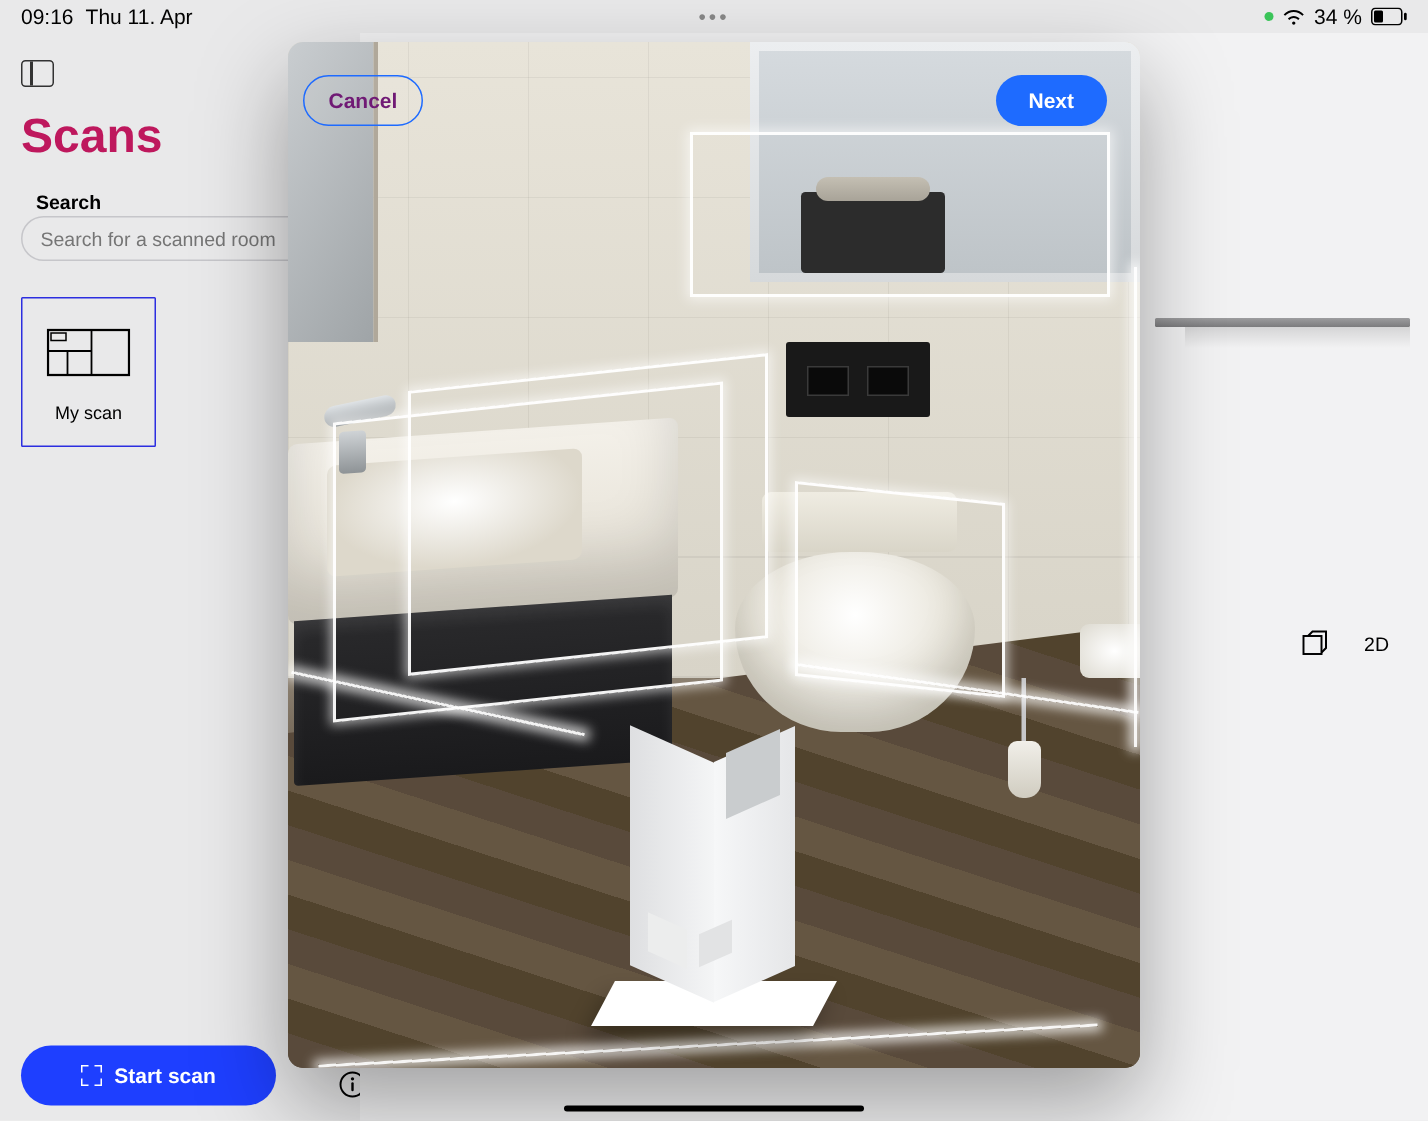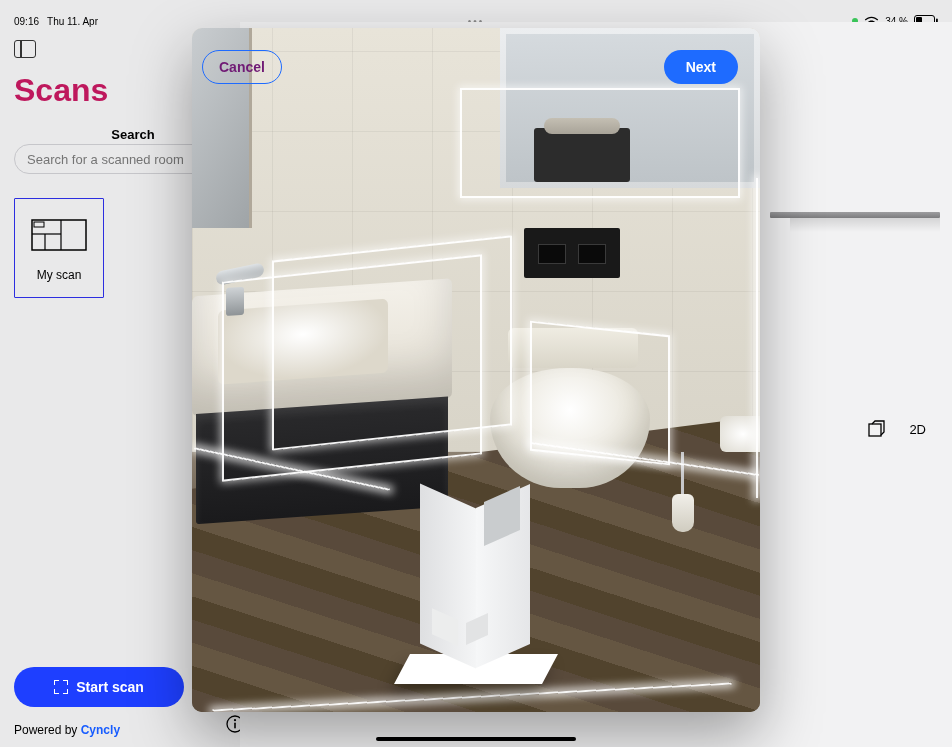--- a/index.html
+++ b/index.html
@@ -1,32 +1,32 @@
 <!DOCTYPE html>
 <html><head>
 <meta charset="utf-8">
 <style>
   * { box-sizing: border-box; margin: 0; padding: 0; }
   html, body { width: 952px; height: 747px; font-family: -apple-system, Helvetica, Arial, sans-serif; background:#e9e9ea; overflow:hidden; }
 
   
-  .statusbar { position:absolute; top:10px; left:0; right:0; height:22px; display:flex; align-items:center; padding:0 14px; font-size:10px; color:#000;text-align:center; }
+  .statusbar { position:absolute; top:0; left:0; right:0; height:22px; display:flex; align-items:center; padding:0 14px; font-size:14px; color:#000;text-align:center; }
   .status-left { display:flex; gap:8px; }
   .status-center { position:absolute; left:50%; transform:translateX(-50%); letter-spacing:2px; color:#888; }
   .status-right { position:absolute; right:14px; display:flex; align-items:center; gap:6px; }
   .dot-green { width:6px; height:6px; background:#3ac459; border-radius:50%; display:inline-block; }
   .wifi-icon svg, .batt-icon svg { display:block; }
   .batt-icon { display:flex; align-items:center; }
 
   
   .sidebar { position:absolute; top:22px; left:0; width:240px; bottom:0; padding:18px 14px 10px 14px; display:flex; flex-direction:column; }
   .panel-icon { width:22px; height:18px; border:1.5px solid #333; border-radius:3px; position:relative; margin-bottom:14px; }
   .panel-icon::before { content:""; position:absolute; left:5px; top:0; bottom:0; width:1.5px; background:#333; }
   .page-title { font-size:32px; font-weight:800; color:#be185d; margin-bottom:18px; }
-  .search-label { font-size:13px; font-weight:700; margin-bottom:2px; margin-left:26px;text-align:center; }
+  .search-label { font-size:13px; font-weight:700; margin-bottom:2px; margin-left:10px; }
   .search-box { width:100%; height:30px; border:1px solid #c6c6ca; border-radius:15px; padding:0 12px; font-size:13px; color:#0f172a; background:transparent; outline:none; }
   .scan-card { margin-top:24px; width:90px; height:100px; border:1.5px solid #2c2ee0; border-radius:1px; display:flex; flex-direction:column; align-items:center; justify-content:center; gap:14px; cursor:pointer; }
   .scan-thumb { width:56px; height:40px; display:block; }
   .scan-card-label { font-size:12px; }
   .sidebar-spacer { flex:1; }
   .start-btn { width:170px; height:40px; background:#1e3fff; border:none; border-radius:20px; color:#fff; font-size:14px; font-weight:600; display:flex; align-items:center; justify-content:center; gap:8px; cursor:pointer; }
   .start-btn .brackets { width:14px; height:14px; position:relative; }
   .start-btn .brackets span { position:absolute; width:5px; height:5px; border-color:#fff; border-style:solid; }
   .br-tl { top:0; left:0; border-width:1.5px 0 0 1.5px; }
   .br-tr { top:0; right:0; border-width:1.5px 1.5px 0 0; }
@@ -158,23 +158,20 @@
   <button class="start-btn">
     <span class="brackets">
       <span class="br-tl"></span>
         <span class="br-tr"></span>
         <span class="br-bl"></span>
         <span class="br-br"></span>
     </span>
     <span>Start scan</span>
   </button>
 
-  <div class="powered">
-    <span>Powered by </span><span class="brand">Cyncly</span>
-  </div>
 </div>
 
 <span class="info-icon">
   <svg width="18" height="18" viewBox="0 0 18 18">
       <circle cx="9" cy="9" r="8" fill="none" stroke="#000" stroke-width="1.3"></circle>
       <circle cx="9" cy="5.2" r="1.1" fill="#000"></circle>
       <rect x="8.2" y="7.5" width="1.6" height="6" rx="0.8" fill="#000"></rect>
     </svg>
 </span>
 

